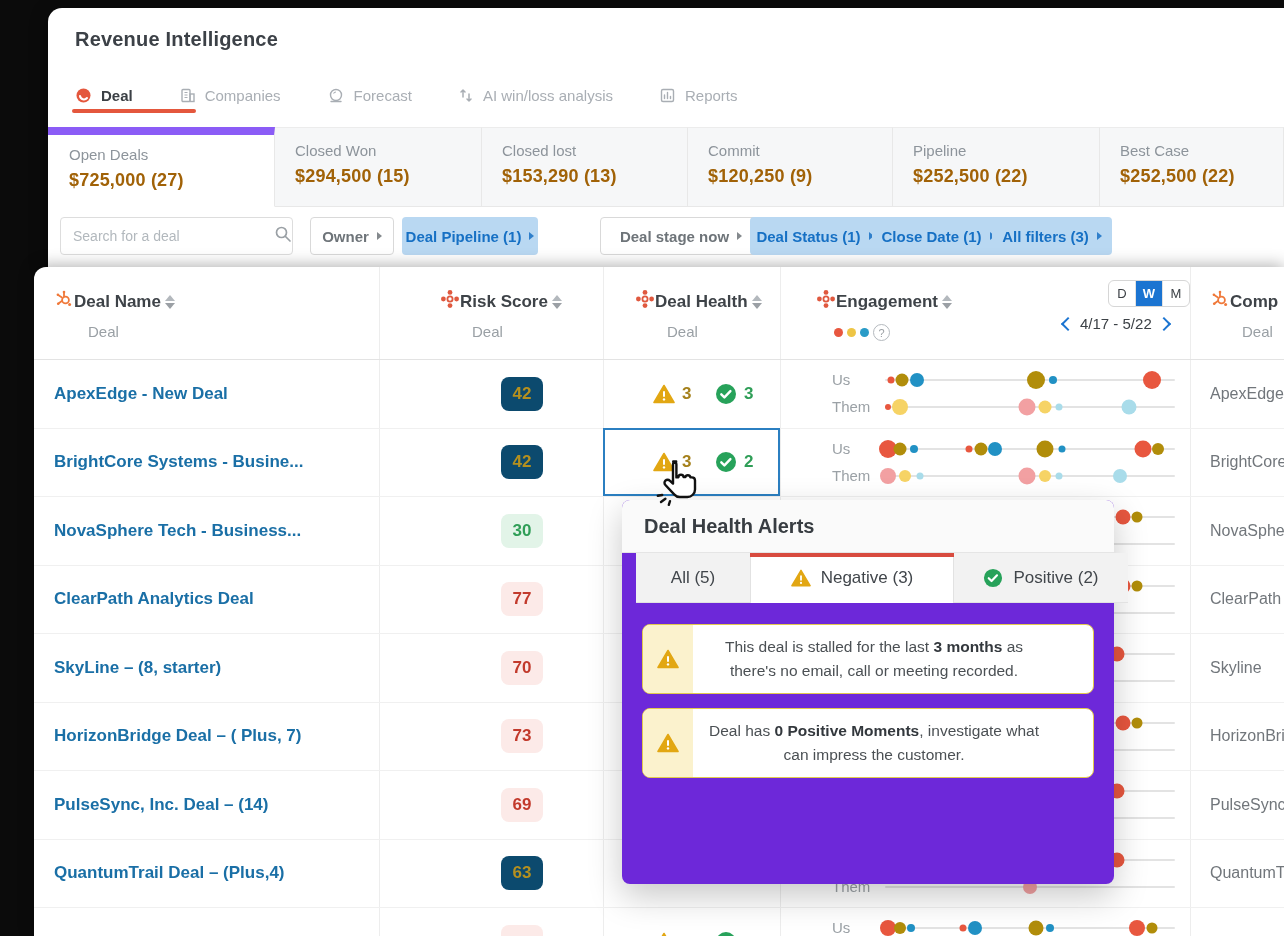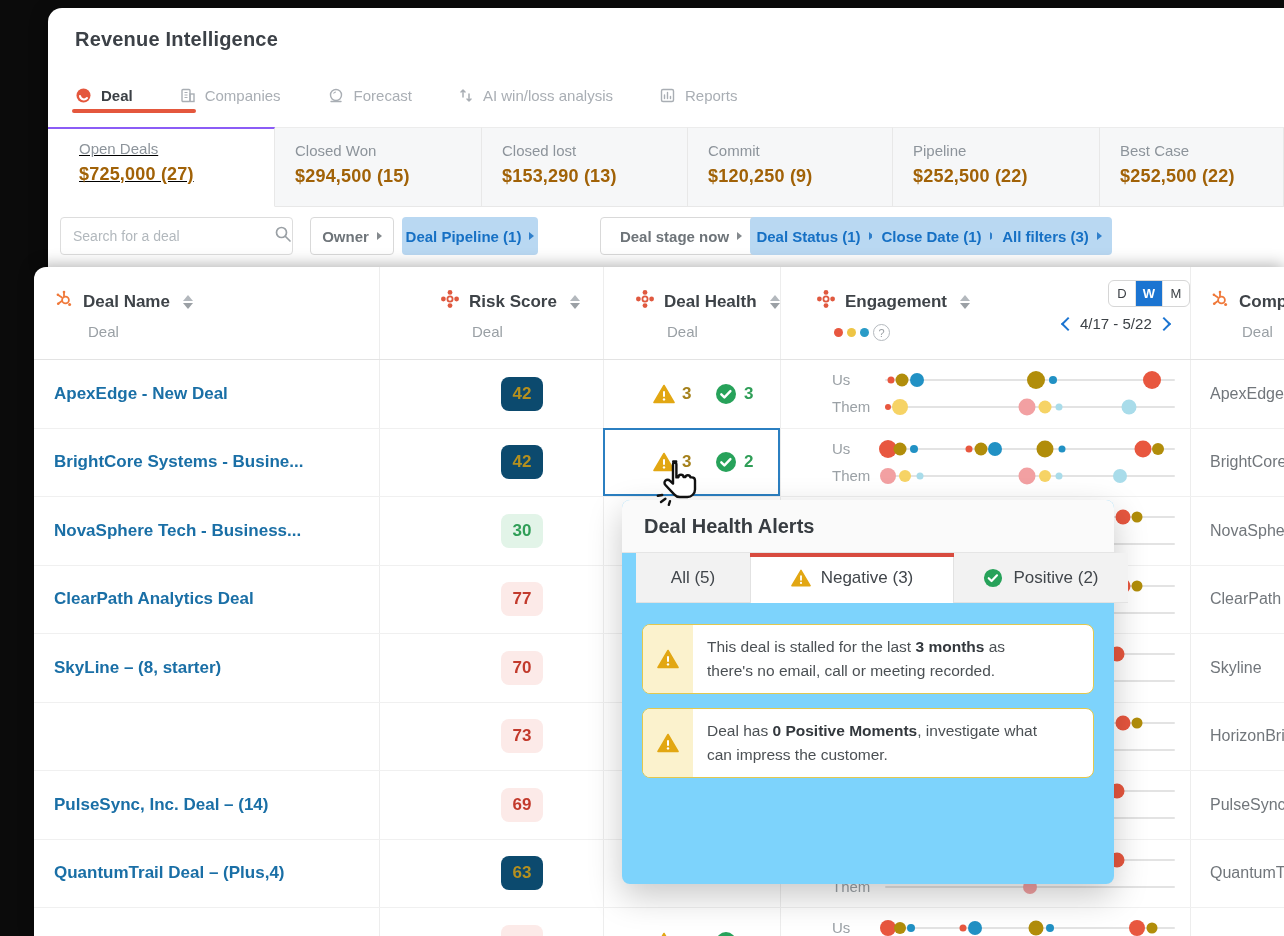--- a/index.html
+++ b/index.html
@@ -12,41 +12,41 @@
   #page-title{left:27px;top:20px;font-size:20px;font-weight:bold;color:#3c4147;letter-spacing:.2px;}
   #nav-tabs{left:27px;top:72px;display:flex;gap:46px;align-items:center;height:30px;}
   .nav-tab{display:flex;align-items:center;gap:9px;font-size:15px;color:#a9aeb4;cursor:pointer;white-space:nowrap;}
   .nav-tab.active{color:#3b4045;font-weight:bold;}
   .nav-tab svg{display:block;}
   #deal-underline{left:24px;top:101px;width:124px;height:4px;background:#e4573d;border-radius:2px;}
   
   #summary-cards{left:0;top:119px;width:1236px;height:80px;display:flex;}
   .sum-card{box-sizing:border-box;height:80px;background:#f6f7f8;border-right:1px solid #e8e8e8;
     border-top:1px solid #ececec;border-bottom:1px solid #e8e8e8;padding:14px 0 0 20px;cursor:pointer;}
-  .sum-card.active{background:#fff;border-top:2px solid #8b5cf6;padding-top:11px;padding-left:31px;border-bottom-color:#fff;text-decoration:underline;}
+  .sum-card.active{background:#fff;border-top:8px solid #8b5cf6;padding-top:11px;padding-left:21px;border-bottom-color:#fff;}
   .sum-label{font-size:15px;color:#8d949b;margin-bottom:7px;}
   .sum-value{font-size:18px;font-weight:bold;color:#a16207;letter-spacing:.2px;}
   
   #filter-bar{left:0;top:205px;width:1236px;height:54px;}
   #search-box{left:12px;top:4px;width:233px;height:38px;box-sizing:border-box;border:1px solid #ddd;
      border-radius:4px;background:#fff;display:flex;align-items:center;padding:0 10px;gap:18px;}
   #search-box input{border:none;outline:none;flex:1;font-size:14px;color:#555;background:transparent;
      font-family:"Liberation Sans",sans-serif;}
   #search-box input::placeholder{color:#b2b8bd;}
   .filter-btn{position:absolute;top:4px;height:38px;box-sizing:border-box;border-radius:4px;display:flex;
      align-items:center;justify-content:center;gap:8px;font-size:15px;cursor:pointer;white-space:nowrap;padding:0 14px;}
   .filter-btn.plain{background:#fff;border:1px solid #d9d9d9;color:#6e7479;font-weight:bold;}
   .filter-btn.active{background:#b9d8f2;color:#1670c4;font-weight:bold;}
   .caret{width:0;height:0;border-left:5px solid currentColor;border-top:4px solid transparent;border-bottom:4px solid transparent;opacity:.85;}
   
   #table-panel{left:34px;top:267px;width:1250px;height:669px;background:#fff;border-radius:12px 0 0 0;
      box-shadow:0 -2px 16px rgba(0,0,0,.3);}
   .v-grid{position:absolute;top:0;bottom:0;width:1px;background:#ededed;}
   #table-header{left:0;top:0;width:1250px;height:93px;border-bottom:1px solid #e3e3e3;box-sizing:border-box;}
-  .col-head-label{display:flex;align-items:center;gap:9px;font-size:17px;font-weight:bold;color:#3e4348;cursor:pointer;}
+  .col-head-label{display:flex;align-items:center;font-size:17px;font-weight:bold;color:#3e4348;cursor:pointer;}
   .col-sub{font-size:15px;color:#9aa0a5;}
   .sort{display:inline-flex;flex-direction:column;gap:2px;margin-left:4px;cursor:pointer;}
   .sort i{width:0;height:0;border-left:5px solid transparent;border-right:5px solid transparent;}
   .sort .up{border-bottom:6px solid #b3b8bd;}
   .sort .dn{border-top:6px solid #9ba0a5;}
   
   #dwm-toggle{display:flex;border:1px solid #d6d6d6;border-radius:6px;overflow:hidden;background:#fff;}
   .dwm-opt{width:26px;height:25px;display:flex;align-items:center;justify-content:center;font-size:13px;
      color:#3c4146;cursor:pointer;border-right:1px solid #e2e2e2;}
   .dwm-opt:last-child{border-right:none;}
@@ -76,22 +76,22 @@
   .selected-cell{position:absolute;left:569px;top:-1px;width:177px;height:calc(100% + 1px);
      border:2px solid #2b7fc1;box-sizing:border-box;background:rgba(255,255,255,.0);}
   .eng-cell{position:absolute;left:746px;top:0;width:410px;height:100%;}
   .eng-line{position:absolute;left:52px;right:10px;height:24px;}
   .eng-line.us{top:7px;} .eng-line.them{top:34px;}
   .eng-label{position:absolute;left:0;top:50%;transform:translateY(-50%);font-size:15px;color:#9ba1a6;}
   .eng-track{position:absolute;left:53px;right:5px;top:50%;height:2px;background:#e3e3e3;border-radius:1px;}
   .eng-dot{position:absolute;border-radius:50%;top:1px;transform:translate(-50%,-50%);}
   .company-name{position:absolute;left:1176px;top:50%;transform:translateY(-50%);font-size:16px;color:#71767b;white-space:nowrap;}
   
-  #popup{left:622px;top:500px;width:492px;height:384px;background:#7dd3fc;border-radius:8px;
-     box-shadow:0 12px 34px rgba(0,0,0,.22);z-index:40;}
+  #popup{left:622px;top:500px;width:492px;height:384px;background:#6d28d9;border-radius:8px;
+     box-shadow:0 12px 34px rgba(0,0,0,.22);z-index:40;text-align:center;}
   #popup-header{position:absolute;left:0;top:0;width:100%;height:53px;background:#fafafa;border-radius:8px 8px 0 0;
      border-bottom:1px solid #e5e5e5;box-sizing:border-box;display:flex;align-items:center;padding-left:22px;}
   #popup-title{font-size:20px;font-weight:bold;color:#383d42;}
   #popup-tabs{position:absolute;left:14px;top:53px;width:100%;height:50px;display:flex;}
   .popup-tab{box-sizing:border-box;height:50px;display:flex;align-items:center;justify-content:center;gap:10px;
      font-size:17px;color:#41464b;background:#f2f2f2;border-right:1px solid #e2e2e2;border-bottom:1px solid #e2e2e2;cursor:pointer;}
   .popup-tab.active{background:#fff;border-bottom:none;position:relative;}
   .popup-tab.active::before{content:"";position:absolute;left:-1px;right:-1px;top:0;height:4px;background:#d84b3f;}
   .popup-tab:last-child{border-right:none;}
   #alerts{position:absolute;left:20px;top:124px;width:452px;}
@@ -513,20 +513,21 @@
           <div class="eng-line them">
             <span class="eng-label">Them</span>
             <div class="eng-track">
               <span class="eng-dot" style="left: 50%; width: 14px; height: 14px; background: rgb(242, 160, 162);"></span>
             </div>
           </div>
         </div>
         <span class="company-name">Skyline</span>
       </div>
       <div class="table-row">
+        <span class="deal-link">HorizonBridge Deal – ( Plus, 7)</span>
         <div class="risk-badge risk-red">73</div>
         <div class="health-cell"></div>
         <div class="eng-cell">
           <div class="eng-line us">
             <span class="eng-label">Us</span>
             <div class="eng-track">
               <span class="eng-dot" style="left: 82%; width: 15px; height: 15px; background: rgb(232, 87, 63);"></span>
               <span class="eng-dot" style="left: 87%; width: 11px; height: 11px; background: rgb(177, 141, 10);"></span>
             </div>
           </div>

